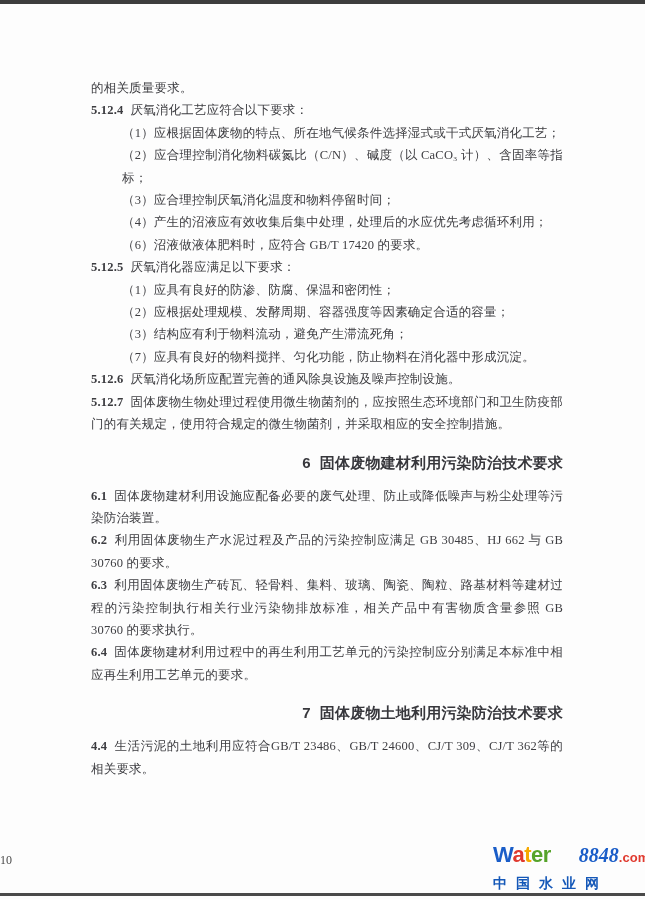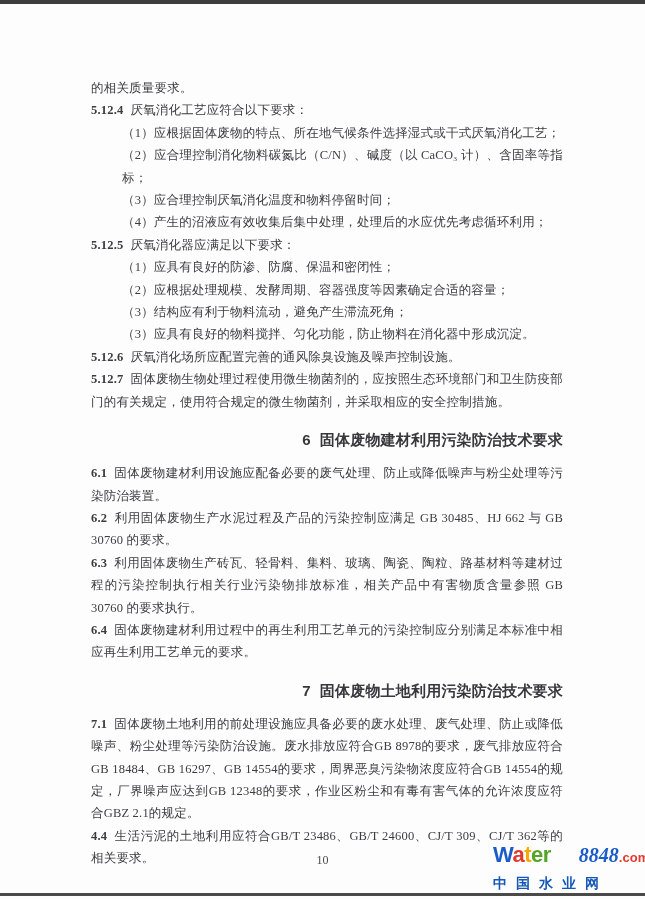--- a/index.html
+++ b/index.html
@@ -40,21 +40,20 @@
     margin:15px 0 10px 0;
     line-height:24px;
     text-align:right;
     font-family:"Liberation Sans","DejaVu Sans",sans-serif;
   }
   h2.sec .hnum { margin-right:9px; font-weight:bold; }
   .page-num {
     position:absolute;
     bottom:31px; left:0;
     width:100%;
-    text-align:center;
     font-size:12px;
     color:#4a4a4a;
   }
   .logo {
     position:absolute;
     right:2px; bottom:9px;
     width:150px;
     text-align:left;
     line-height:1;
   }
@@ -101,40 +100,40 @@
   <div class="top-bar"></div>
 
   <div class="doc-body">
     <p class="cont"><span>的相关质量要求。</span></p>
 
     <p class="clause"><span class="num">5.12.4</span><span>厌氧消化工艺应符合以下要求：</span></p>
     <p class="item"><span>（1）应根据固体废物的特点、所在地气候条件选择湿式或干式厌氧消化工艺；</span></p>
     <p class="item"><span>（2）应合理控制消化物料碳氮比（C/N）、碱度（以 CaCO₃ 计）、含固率等指标；</span></p>
     <p class="item"><span>（3）应合理控制厌氧消化温度和物料停留时间；</span></p>
     <p class="item"><span>（4）产生的沼液应有效收集后集中处理，处理后的水应优先考虑循环利用；</span></p>
+    <p class="item"><span>（6）沼液做液体肥料时，应符合 GB/T 17420 的要求。</span></p>
 
     <p class="clause"><span class="num">5.12.5</span><span>厌氧消化器应满足以下要求：</span></p>
     <p class="item"><span>（1）应具有良好的防渗、防腐、保温和密闭性；</span></p>
     <p class="item"><span>（2）应根据处理规模、发酵周期、容器强度等因素确定合适的容量；</span></p>
     <p class="item"><span>（3）结构应有利于物料流动，避免产生滞流死角；</span></p>
-    <p class="item"><span>（3）应具有良好的物料搅拌、匀化功能，防止物料在消化器中形成沉淀。</span></p>
+    <p class="item"><span>（7）应具有良好的物料搅拌、匀化功能，防止物料在消化器中形成沉淀。</span></p>
 
     <p class="clause"><span class="num">5.12.6</span><span>厌氧消化场所应配置完善的通风除臭设施及噪声控制设施。</span></p>
     <p class="clause"><span class="num">5.12.7</span><span>固体废物生物处理过程使用微生物菌剂的，应按照生态环境部门和卫生防疫部门的有关规定，使用符合规定的微生物菌剂，并采取相应的安全控制措施。</span></p>
 
     <h2 class="sec"><span class="hnum">6</span><span>固体废物建材利用污染防治技术要求</span></h2>
 
     <p class="clause"><span class="num">6.1</span><span>固体废物建材利用设施应配备必要的废气处理、防止或降低噪声与粉尘处理等污染防治装置。</span></p>
     <p class="clause"><span class="num">6.2</span><span>利用固体废物生产水泥过程及产品的污染控制应满足 GB 30485、HJ 662 与 GB 30760 的要求。</span></p>
     <p class="clause"><span class="num">6.3</span><span>利用固体废物生产砖瓦、轻骨料、集料、玻璃、陶瓷、陶粒、路基材料等建材过程的污染控制执行相关行业污染物排放标准，相关产品中有害物质含量参照 GB 30760 的要求执行。</span></p>
     <p class="clause"><span class="num">6.4</span><span>固体废物建材利用过程中的再生利用工艺单元的污染控制应分别满足本标准中相应再生利用工艺单元的要求。</span></p>
 
     <h2 class="sec"><span class="hnum">7</span><span>固体废物土地利用污染防治技术要求</span></h2>
 
-    <p class="clause"><span class="num">7.1</span><span>固体废物土地利用的前处理设施应具备必要的废水处理、废气处理、防止或降低噪声、粉尘处理等污染防治设施。废水排放应符合GB 8978的要求，废气排放应符合GB 18484、GB 16297、GB 14554的要求，周界恶臭污染物浓度应符合GB 14554的规定，厂界噪声应达到GB 12348的要求，作业区粉尘和有毒有害气体的允许浓度应符合GBZ 2.1的规定。</span></p>
     <p class="clause"><span class="num">4.4</span><span>生活污泥的土地利用应符合GB/T 23486、GB/T 24600、CJ/T 309、CJ/T 362等的相关要求。</span></p>
 
   </div>
 
   <div class="page-num">10</div>
 
   <div class="logo">
     <div class="logo-top">
       <span class="lw">W</span><span class="la">a</span><span class="lt">t</span><span class="le">e</span><span class="lr">r</span><span class="l8848">8848</span><span class="ldotcom">.com</span>
     </div>

